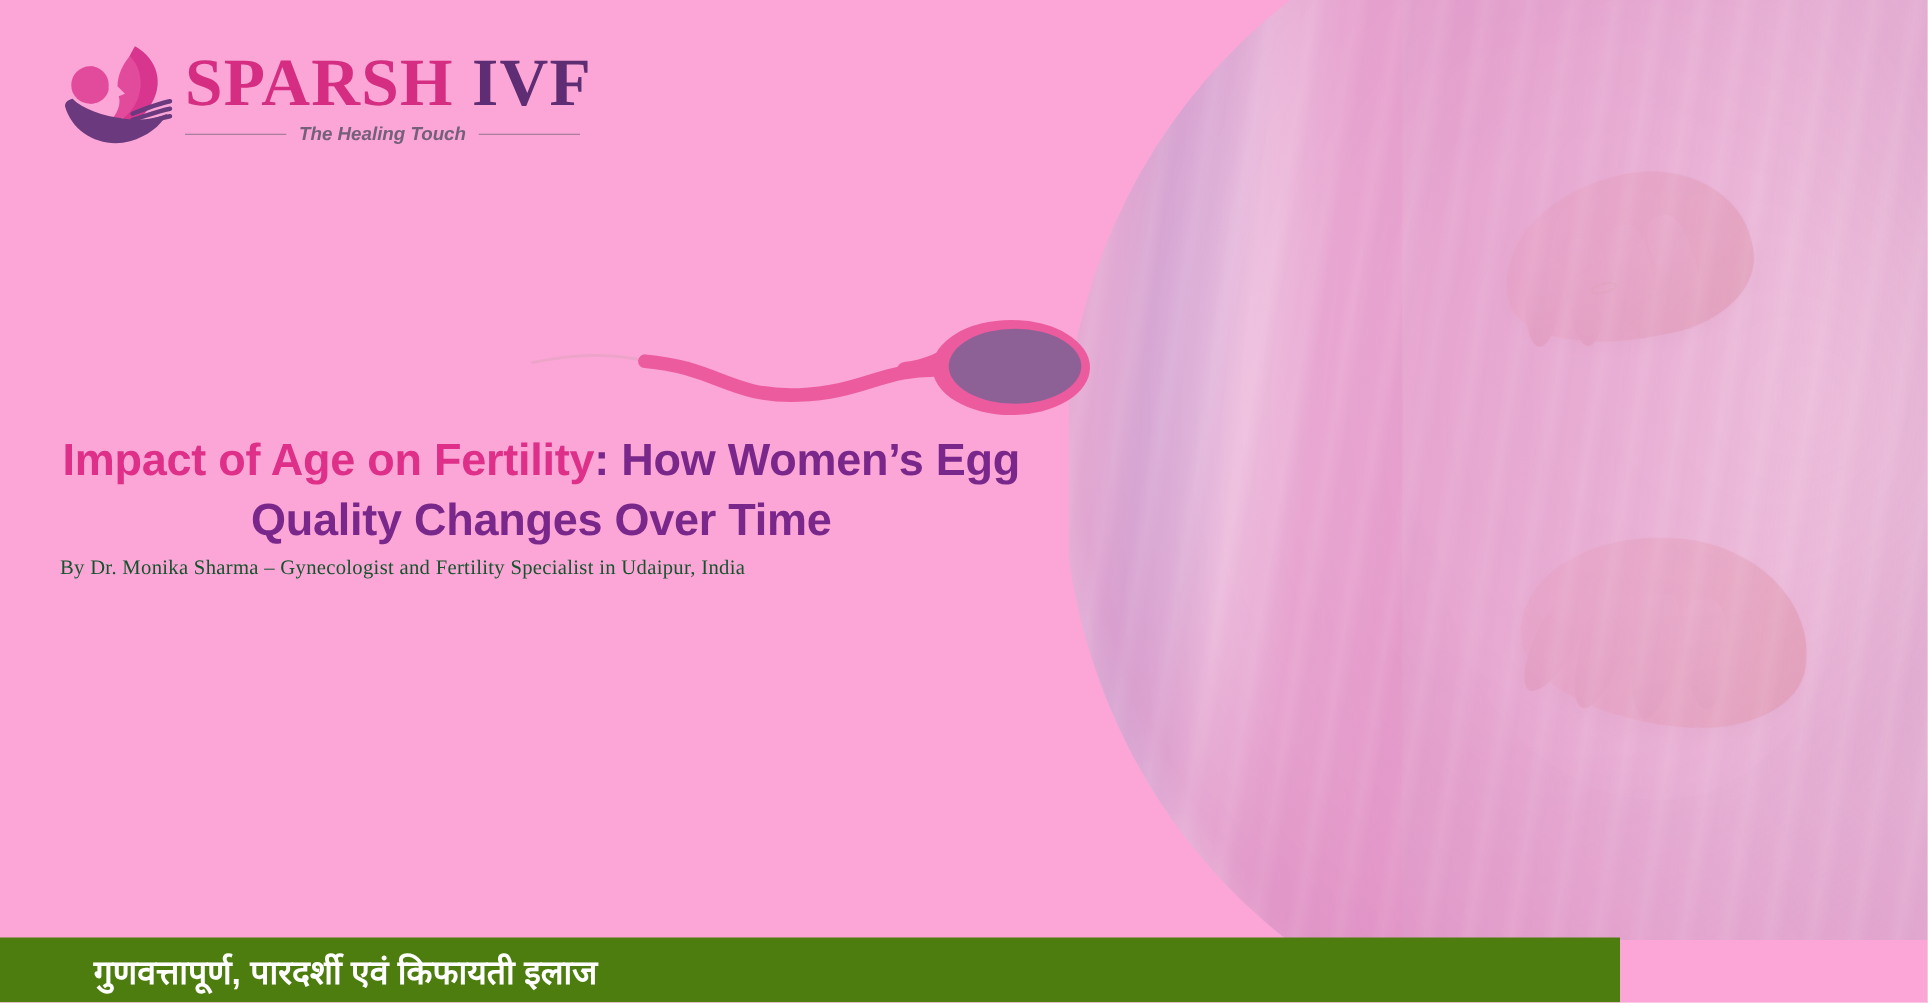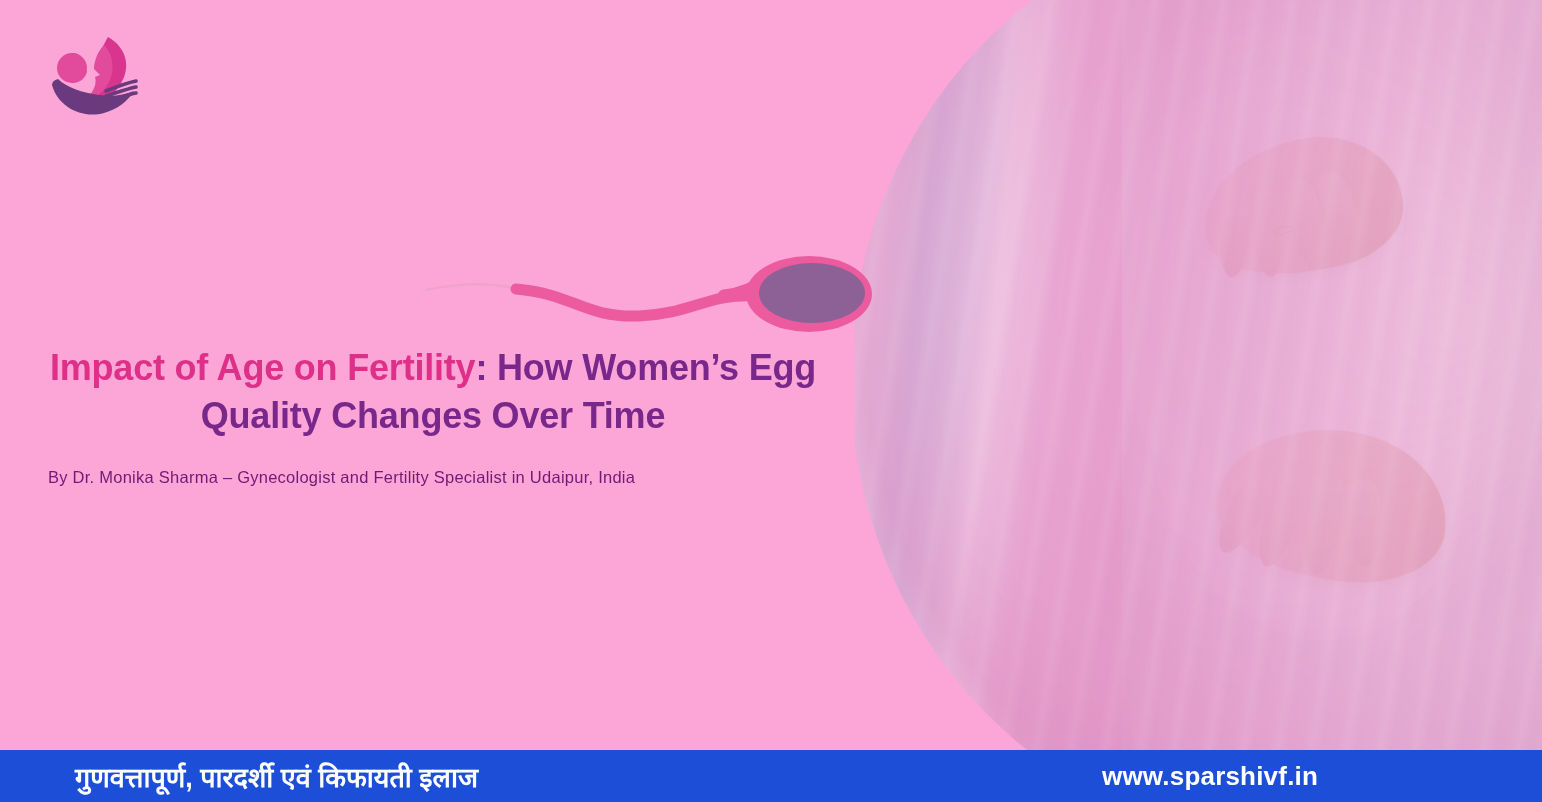--- a/index.html
+++ b/index.html
@@ -207,35 +207,35 @@
     font-family:"Liberation Sans", sans-serif;
     font-size:36px;
     font-weight:700;
     line-height:48px;
     letter-spacing:-0.2px;
     text-align:center;
   }
   #headline-accent{ color:#DE2F89; }
   #headline-rest{ color:#79278B; }
   #byline{
-    margin-top:28px;
-    font-family:Liberation Sans, sans-serif;
+    margin-top:4px;
+    font-family:Liberation Serif, serif;
     font-size:16.5px;
     font-weight:400;
-    color:#701a75;
+    color:#14532d;
     letter-spacing:.25px;
     white-space:nowrap;
   }
 
   
   #bottom-bar{
     position:absolute;
     left:0; bottom:0;
-    width:1542px; height:52px;
-    background:#1d4ed8;
+    width:1296px; height:52px;
+    background:#4d7c0f;
     display:flex;
     align-items:center;
   }
   #bottom-slogan{
     position:absolute;
     left:75px;
     color:#FFFFFF;
     font-family:"Liberation Sans", sans-serif;
     font-size:27px;
     font-weight:700;
@@ -309,25 +309,34 @@
       <path d="M24 50 C 32 50, 38 45, 39 38 L 33 36 L 38 32 C 36 24, 30 20, 24 20 Z" fill="#E24B9B"></path>
 
       <path d="M4 52 C 10 74, 34 86, 56 80 C 70 76, 80 68, 86 58
                C 76 62, 64 64, 52 62 C 34 60, 18 54, 10 46 C 6 47, 4 49, 4 52 Z" fill="#6B3A7E"></path>
 
       <path d="M58 58 C 68 54, 78 50, 88 48" stroke="#6B3A7E" stroke-width="3.6" fill="none" stroke-linecap="round"></path>
       <path d="M58 63 C 68 60, 78 56, 88 54" stroke="#6B3A7E" stroke-width="3.6" fill="none" stroke-linecap="round"></path>
       <path d="M59 68 C 69 66, 78 62, 88 60" stroke="#6B3A7E" stroke-width="3.6" fill="none" stroke-linecap="round"></path>
     </svg>
 
+    <div id="logo-wordmark">
+      <div id="logo-text">
+        <span id="logo-sparsh">SPARSH</span><span>&nbsp;</span><span id="logo-ivf">IVF</span>
+      </div>
+      <div id="tagline-row">
+        <span class="tagline-rule"></span>
+        <span id="tagline-text">The Healing Touch</span>
+        <span class="tagline-rule"></span>
+      </div>
+    </div>
   </div>
 
   <div id="headline-block">
     <h1 id="headline"><span id="headline-accent">Impact of Age on Fertility</span><span id="headline-rest">: How Women’s Egg Quality Changes Over Time</span></h1>
     <div id="byline">By Dr. Monika Sharma – Gynecologist and Fertility Specialist in Udaipur, India</div>
   </div>
 
   <div id="bottom-bar">
     <span id="bottom-slogan">गुणवत्तापूर्ण, पारदर्शी एवं किफायती इलाज</span>
-    <span id="bottom-website">www.sparshivf.in</span>
   </div>
 
 </div>
 
 </body></html>

